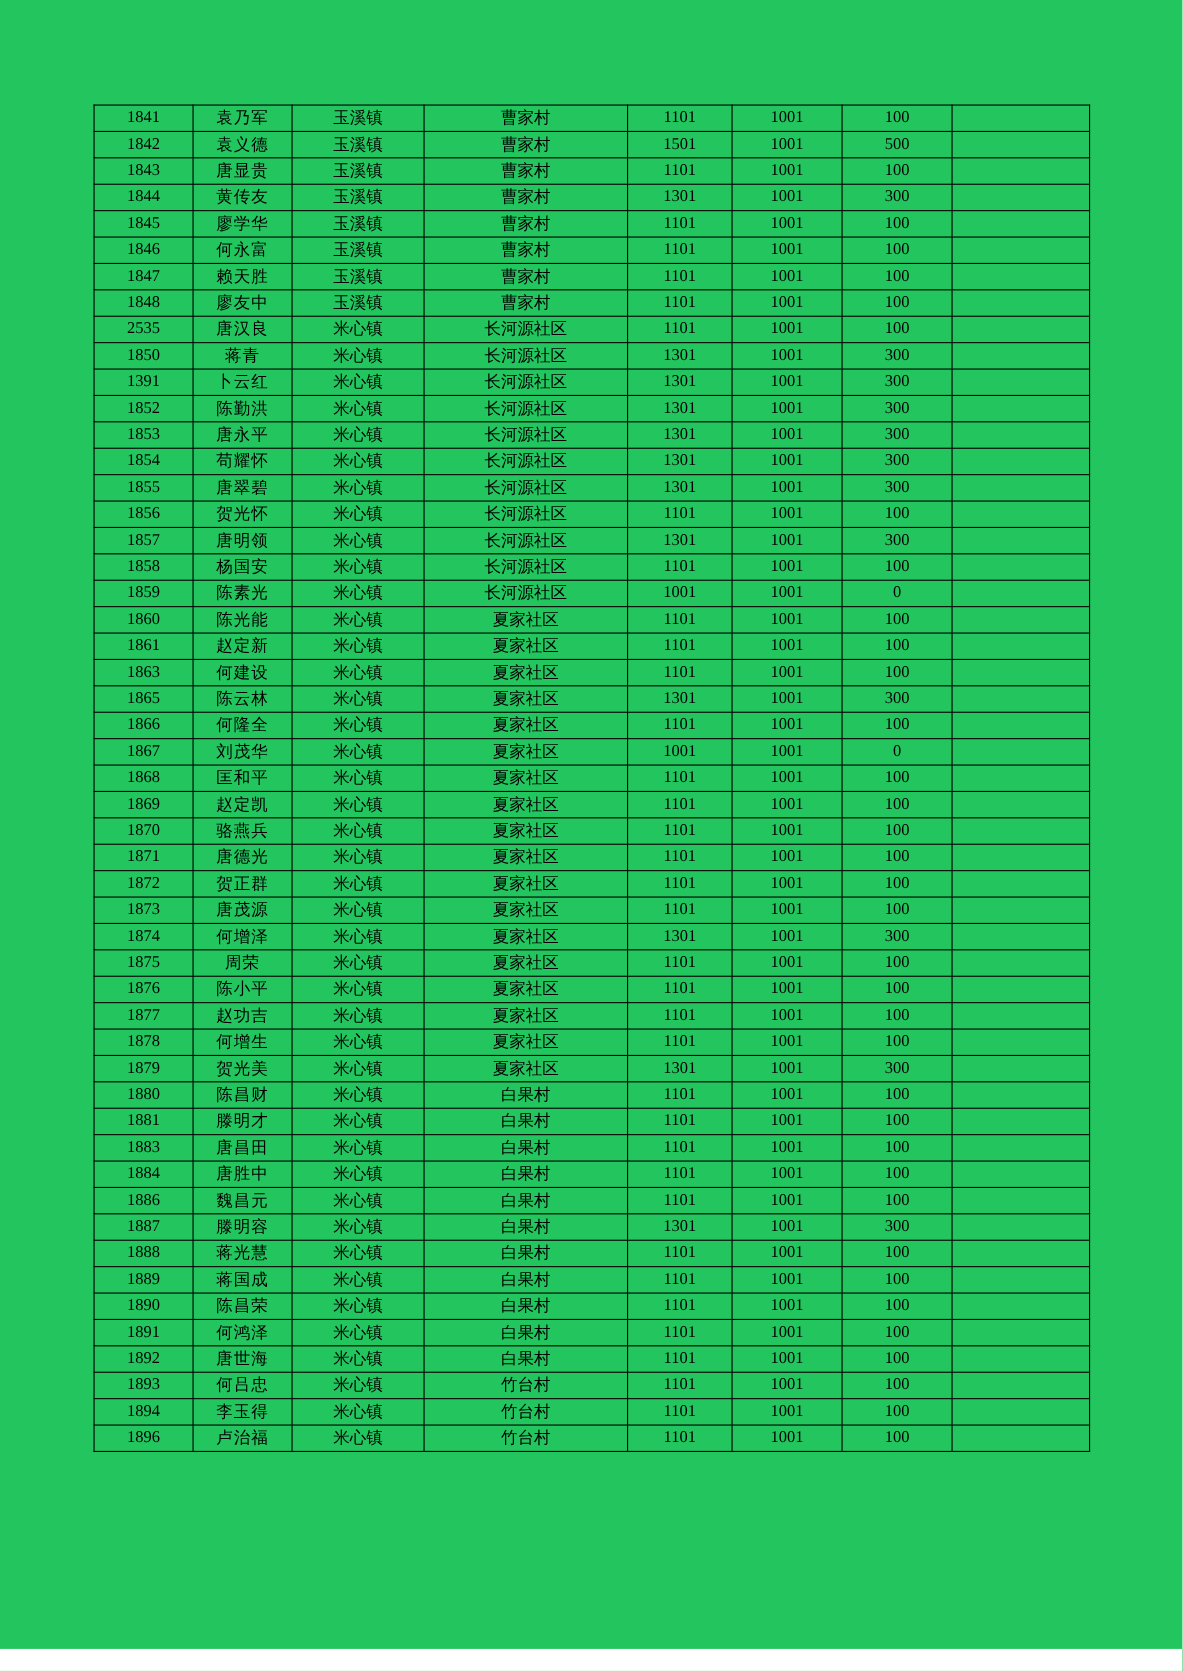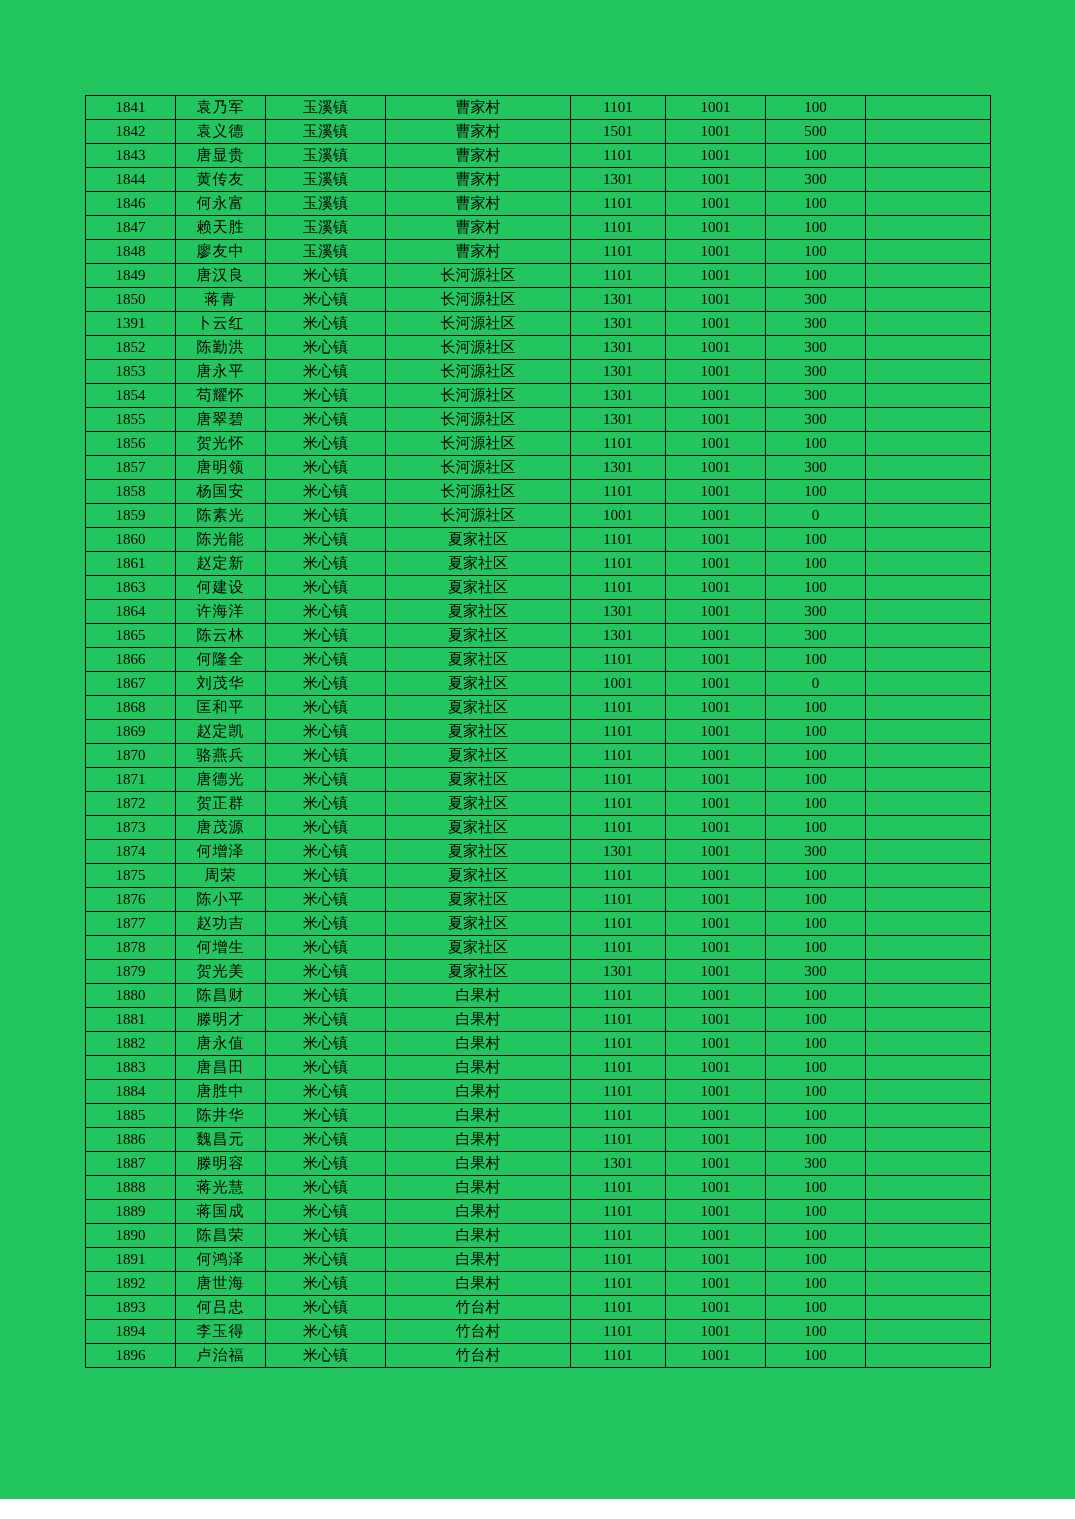--- a/index.html
+++ b/index.html
@@ -88,20 +88,30 @@
           <td class="cell-row-number">1844</td>
           <td class="cell-person-name">黄传友</td>
           <td class="cell-town">玉溪镇</td>
           <td class="cell-village">曹家村</td>
           <td class="cell-code-a">1301</td>
           <td class="cell-code-b">1001</td>
           <td class="cell-amount">300</td>
           <td class="cell-blank"></td>
         </tr>
         <tr>
+          <td class="cell-row-number">1845</td>
+          <td class="cell-person-name">廖学华</td>
+          <td class="cell-town">玉溪镇</td>
+          <td class="cell-village">曹家村</td>
+          <td class="cell-code-a">1101</td>
+          <td class="cell-code-b">1001</td>
+          <td class="cell-amount">100</td>
+          <td class="cell-blank"></td>
+        </tr>
+        <tr>
           <td class="cell-row-number">1846</td>
           <td class="cell-person-name">何永富</td>
           <td class="cell-town">玉溪镇</td>
           <td class="cell-village">曹家村</td>
           <td class="cell-code-a">1101</td>
           <td class="cell-code-b">1001</td>
           <td class="cell-amount">100</td>
           <td class="cell-blank"></td>
         </tr>
         <tr>
@@ -118,21 +128,21 @@
           <td class="cell-row-number">1848</td>
           <td class="cell-person-name">廖友中</td>
           <td class="cell-town">玉溪镇</td>
           <td class="cell-village">曹家村</td>
           <td class="cell-code-a">1101</td>
           <td class="cell-code-b">1001</td>
           <td class="cell-amount">100</td>
           <td class="cell-blank"></td>
         </tr>
         <tr>
-          <td class="cell-row-number">1849</td>
+          <td class="cell-row-number">2535</td>
           <td class="cell-person-name">唐汉良</td>
           <td class="cell-town">米心镇</td>
           <td class="cell-village">长河源社区</td>
           <td class="cell-code-a">1101</td>
           <td class="cell-code-b">1001</td>
           <td class="cell-amount">100</td>
           <td class="cell-blank"></td>
         </tr>
         <tr>
           <td class="cell-row-number">1850</td>
@@ -258,30 +268,20 @@
           <td class="cell-row-number">1863</td>
           <td class="cell-person-name">何建设</td>
           <td class="cell-town">米心镇</td>
           <td class="cell-village">夏家社区</td>
           <td class="cell-code-a">1101</td>
           <td class="cell-code-b">1001</td>
           <td class="cell-amount">100</td>
           <td class="cell-blank"></td>
         </tr>
         <tr>
-          <td class="cell-row-number">1864</td>
-          <td class="cell-person-name">许海洋</td>
-          <td class="cell-town">米心镇</td>
-          <td class="cell-village">夏家社区</td>
-          <td class="cell-code-a">1301</td>
-          <td class="cell-code-b">1001</td>
-          <td class="cell-amount">300</td>
-          <td class="cell-blank"></td>
-        </tr>
-        <tr>
           <td class="cell-row-number">1865</td>
           <td class="cell-person-name">陈云林</td>
           <td class="cell-town">米心镇</td>
           <td class="cell-village">夏家社区</td>
           <td class="cell-code-a">1301</td>
           <td class="cell-code-b">1001</td>
           <td class="cell-amount">300</td>
           <td class="cell-blank"></td>
         </tr>
         <tr>
@@ -438,52 +438,32 @@
           <td class="cell-row-number">1881</td>
           <td class="cell-person-name">滕明才</td>
           <td class="cell-town">米心镇</td>
           <td class="cell-village">白果村</td>
           <td class="cell-code-a">1101</td>
           <td class="cell-code-b">1001</td>
           <td class="cell-amount">100</td>
           <td class="cell-blank"></td>
         </tr>
         <tr>
-          <td class="cell-row-number">1882</td>
-          <td class="cell-person-name">唐永值</td>
-          <td class="cell-town">米心镇</td>
-          <td class="cell-village">白果村</td>
-          <td class="cell-code-a">1101</td>
-          <td class="cell-code-b">1001</td>
-          <td class="cell-amount">100</td>
-          <td class="cell-blank"></td>
-        </tr>
-        <tr>
           <td class="cell-row-number">1883</td>
           <td class="cell-person-name">唐昌田</td>
           <td class="cell-town">米心镇</td>
           <td class="cell-village">白果村</td>
           <td class="cell-code-a">1101</td>
           <td class="cell-code-b">1001</td>
           <td class="cell-amount">100</td>
           <td class="cell-blank"></td>
         </tr>
         <tr>
           <td class="cell-row-number">1884</td>
           <td class="cell-person-name">唐胜中</td>
-          <td class="cell-town">米心镇</td>
-          <td class="cell-village">白果村</td>
-          <td class="cell-code-a">1101</td>
-          <td class="cell-code-b">1001</td>
-          <td class="cell-amount">100</td>
-          <td class="cell-blank"></td>
-        </tr>
-        <tr>
-          <td class="cell-row-number">1885</td>
-          <td class="cell-person-name">陈井华</td>
           <td class="cell-town">米心镇</td>
           <td class="cell-village">白果村</td>
           <td class="cell-code-a">1101</td>
           <td class="cell-code-b">1001</td>
           <td class="cell-amount">100</td>
           <td class="cell-blank"></td>
         </tr>
         <tr>
           <td class="cell-row-number">1886</td>
           <td class="cell-person-name">魏昌元</td>

